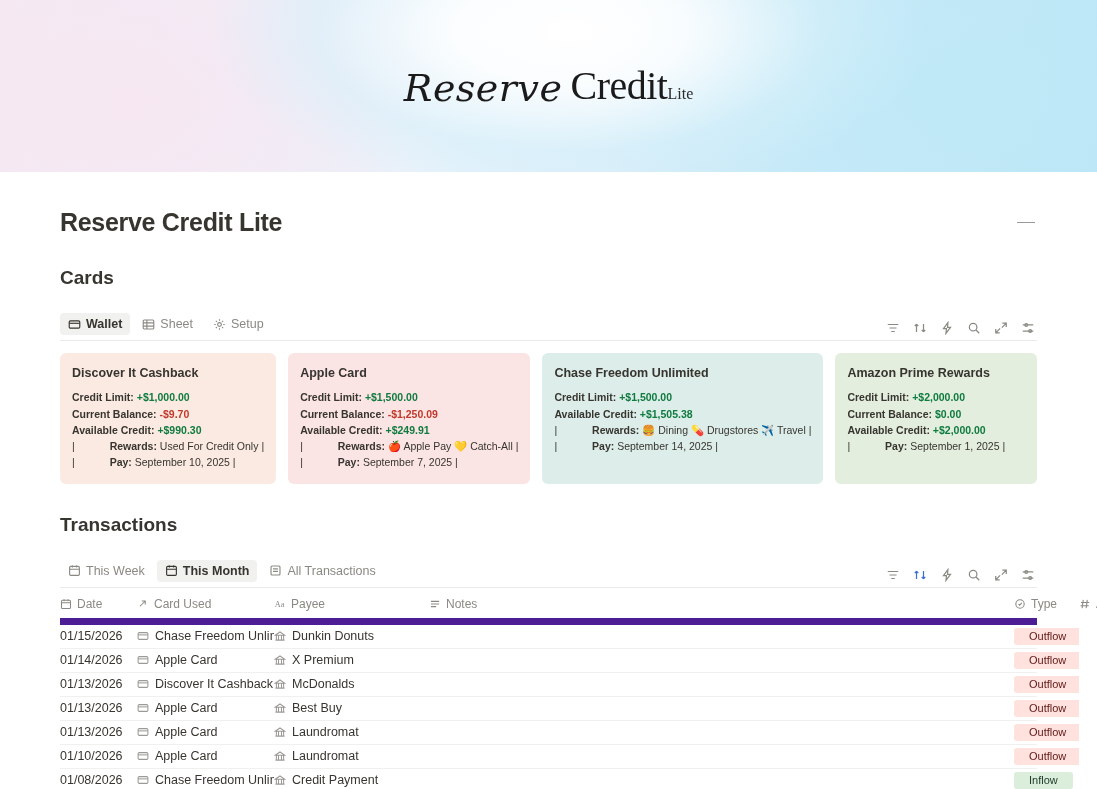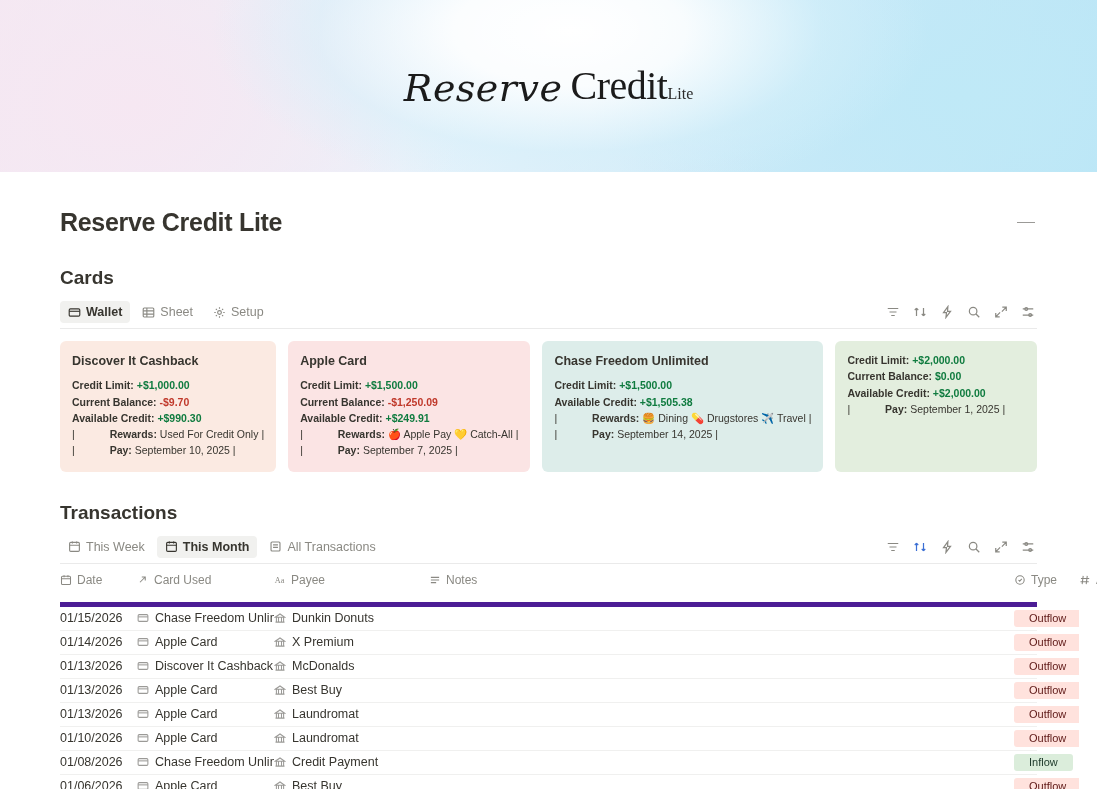--- a/index.html
+++ b/index.html
@@ -83,24 +83,24 @@
     font-size: 19px;
     font-weight: bold;
     color: #37352f;
     margin-top: 30px;
   }
   .section-title.transactions { margin-top: 30px; }
 
   
   .viewbar {
     display: flex;
-    align-items: center;
+    align-items: flex-end;
     justify-content: space-between;
     border-bottom: 1px solid #eaeaea;
-    margin-top: 12px;
+    margin-top: 24px;
     padding-bottom: 5px;
   }
   .views { display: flex; align-items: center; gap: 4px; }
   .view-tab {
     display: flex;
     align-items: center;
     gap: 5px;
     font-size: 12.5px;
     color: #8a8983;
     padding: 4px 8px;
@@ -151,22 +151,22 @@
   
   .table { margin-top: 9px; font-size: 12.5px; }
   .thead, .trow {
     display: grid;
     grid-template-columns: 77px 137px 155px 585px 65px 95px;
     align-items: center;
   }
   .thead {
     color: #8a8983;
     font-size: 12px;
-    padding-bottom: 15px;
-    border-bottom: 5px solid #4c1d95;
+    padding-bottom: 7px;
+    border-bottom: 7px solid #4c1d95;
   }
   .th { display: flex; align-items: center; gap: 5px; white-space: nowrap; }
   .th svg { width: 12px; height: 12px; }
   .trow {
     border-bottom: 1px solid #f0f0ef;
     height: 24px;
     font-size: 12.5px;
     color: #37352f;
   }
   .trow .cell { display: flex; align-items: center; gap: 6px; white-space: nowrap; overflow: hidden; }
@@ -321,20 +321,21 @@
       </div>
       <div class="row">
         <span class="lbl">Available Credit:</span>
         <span class="pos">+$1,505.38</span>
       </div>
       <div class="meta">|&nbsp;<b>Rewards:</b> <span>🍔 Dining 💊 Drugstores ✈️ Travel</span> |</div>
       <div class="meta">|&nbsp;<b>Pay:</b> <span>September 14, 2025</span> |</div>
     </div>
 
     <div class="card" style="background:#e3eede">
+      <h4>Amazon Prime Rewards</h4>
       <div class="row">
         <span class="lbl">Credit Limit:</span>
         <span class="pos">+$2,000.00</span>
       </div>
       <div class="row">
         <span class="lbl">Current Balance:</span>
         <span class="zero">$0.00</span>
       </div>
       <div class="row">
         <span class="lbl">Available Credit:</span>

